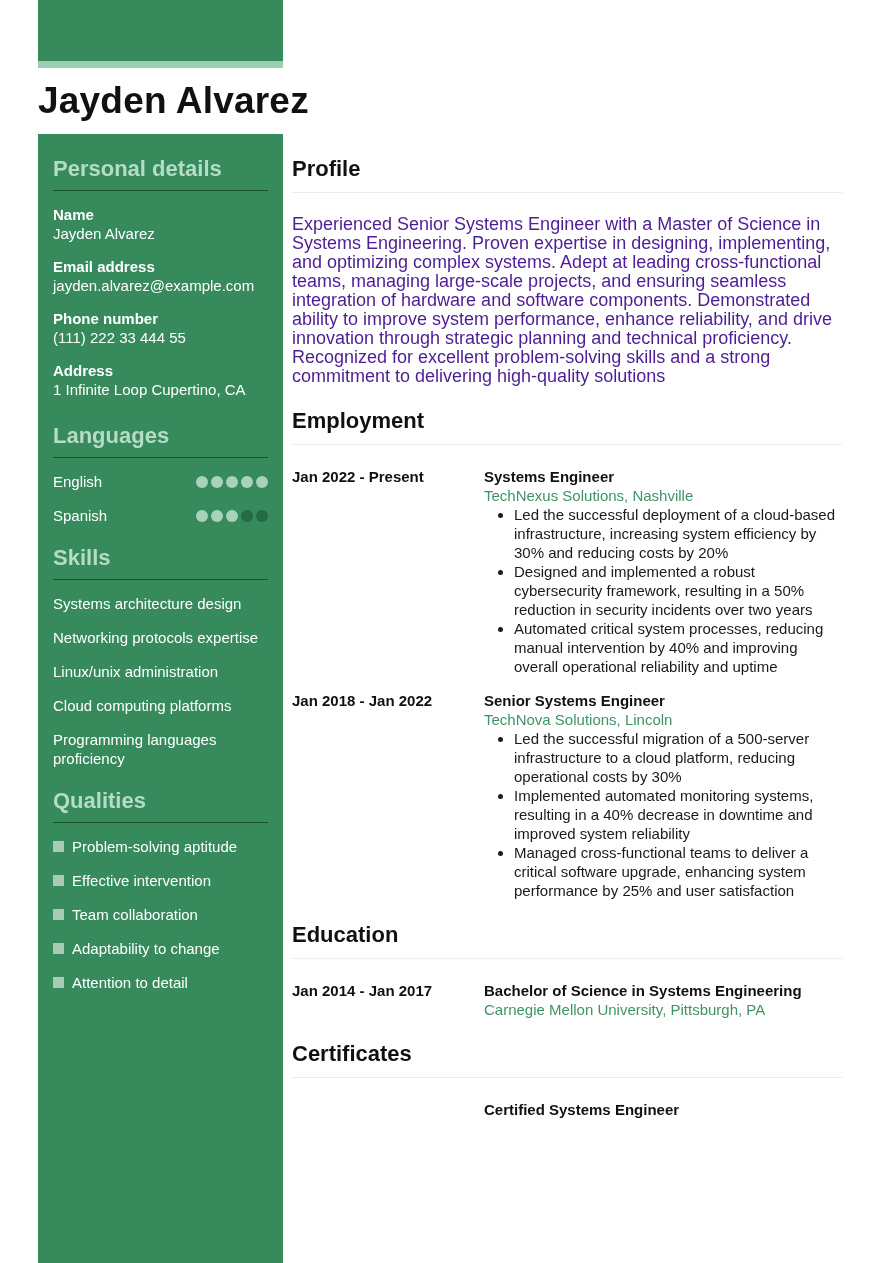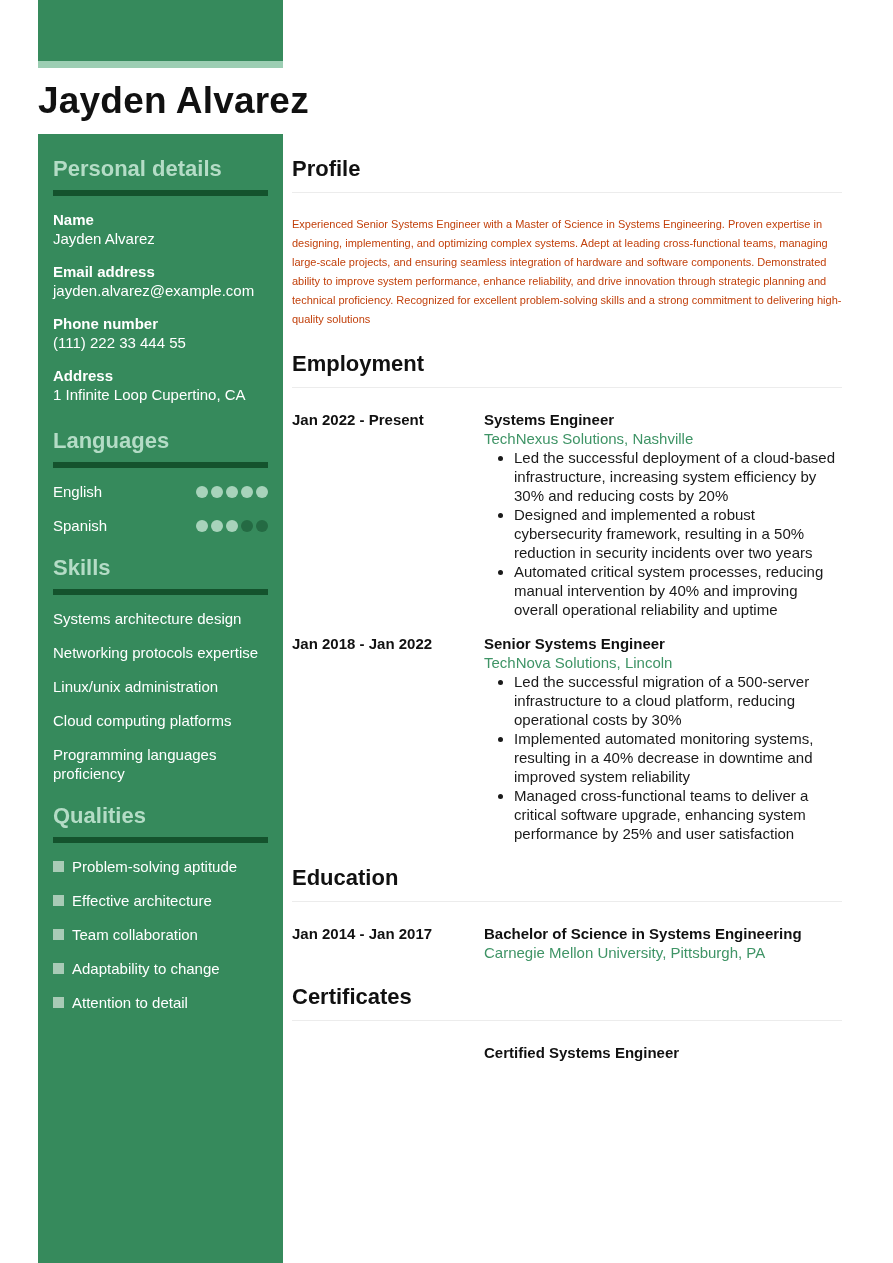--- a/index.html
+++ b/index.html
@@ -5,39 +5,39 @@
   * { box-sizing: border-box; margin: 0; padding: 0; }
   html, body { width: 893px; height: 1263px; background: #ffffff; overflow: hidden; }
   body { font-family: "Liberation Sans", sans-serif; color: #111; position: relative; }
 
   .top-band { position: absolute; left: 38px; top: 0; width: 245px; height: 61px; background: #368a5c; }
   .top-band-accent { position: absolute; left: 38px; top: 61px; width: 245px; height: 7px; background: #9cceb3; }
 
   .name-title { position: absolute; left: 38px; top: 80px; font-size: 37px; font-weight: bold; color: #111; letter-spacing: 0.2px; }
 
   .sidebar { position: absolute; left: 38px; top: 134px; width: 245px; height: 1129px; background: #368a5c; padding: 22px 15px 0 15px; color: #fff; }
-  .side-heading { font-size: 22px; color: #b4dcc6; padding-bottom: 8px; border-bottom: 6px solid #14532d; margin-bottom: 14px; }
+  .side-heading { font-size: 22px; color: #b4dcc6; padding-bottom: 8px; border-bottom: 1px solid #14532d; margin-bottom: 14px; }
   .pd-item { margin-bottom: 14px; font-size: 15px; line-height: 19px; }
   .pd-label { font-weight: bold; }
   .side-section { margin-top: 22px; }
 
   .lang-row { display: flex; justify-content: space-between; align-items: center; font-size: 15px; height: 19px; margin-bottom: 15px; }
   .dots { display: flex; gap: 3px; }
   .dot { width: 12px; height: 12px; border-radius: 50%; background: #a8d3bb; }
   .dot.off { background: #246a43; }
 
   .skill { font-size: 15px; line-height: 19px; margin-bottom: 15px; }
 
   .quality { display: flex; align-items: center; font-size: 15px; line-height: 19px; margin-bottom: 15px; }
   .q-square { width: 11px; height: 11px; background: #a8cbb6; margin-right: 8px; flex: 0 0 auto; }
 
   .main { position: absolute; left: 292px; top: 156px; width: 550px; }
   .main-heading { font-size: 22px; font-weight: bold; color: #111; padding-bottom: 10px; border-bottom: 1px solid #ececec; margin-bottom: 22px; }
   .main-section { margin-bottom: 22px; }
-  .profile-text { font-size: 11px; line-height: 19px; color: #c2410c; }
+  .profile-text { font-size: 18px; line-height: 19px; color: #4c1d95; }
 
   .entry { display: flex; margin-bottom: 15px; }
   .entry-date { width: 192px; font-size: 15px; font-weight: bold; line-height: 19px; flex: 0 0 auto; }
   .entry-body { flex: 1; }
   .entry-title { font-size: 15px; font-weight: bold; line-height: 19px; }
   .entry-sub { font-size: 15px; color: #3f9466; line-height: 19px; }
   .bullets { list-style: disc; padding-left: 30px; font-size: 15px; line-height: 19px; color: #1a1a1a; }
   .cert { font-size: 15px; font-weight: bold; line-height: 19px; margin-left: 192px; margin-bottom: 15px; }
 </style>
 </head>
@@ -102,21 +102,21 @@
   </section>
 
   <section class="side-section" style="margin-top:20px">
     <h2 class="side-heading">Qualities</h2>
     <div class="quality">
       <span class="q-square"></span>
       <span>Problem-solving aptitude</span>
     </div>
     <div class="quality">
       <span class="q-square"></span>
-      <span>Effective architecture</span>
+      <span>Effective intervention</span>
     </div>
     <div class="quality">
       <span class="q-square"></span>
       <span>Team collaboration</span>
     </div>
     <div class="quality">
       <span class="q-square"></span>
       <span>Adaptability to change</span>
     </div>
     <div class="quality">

